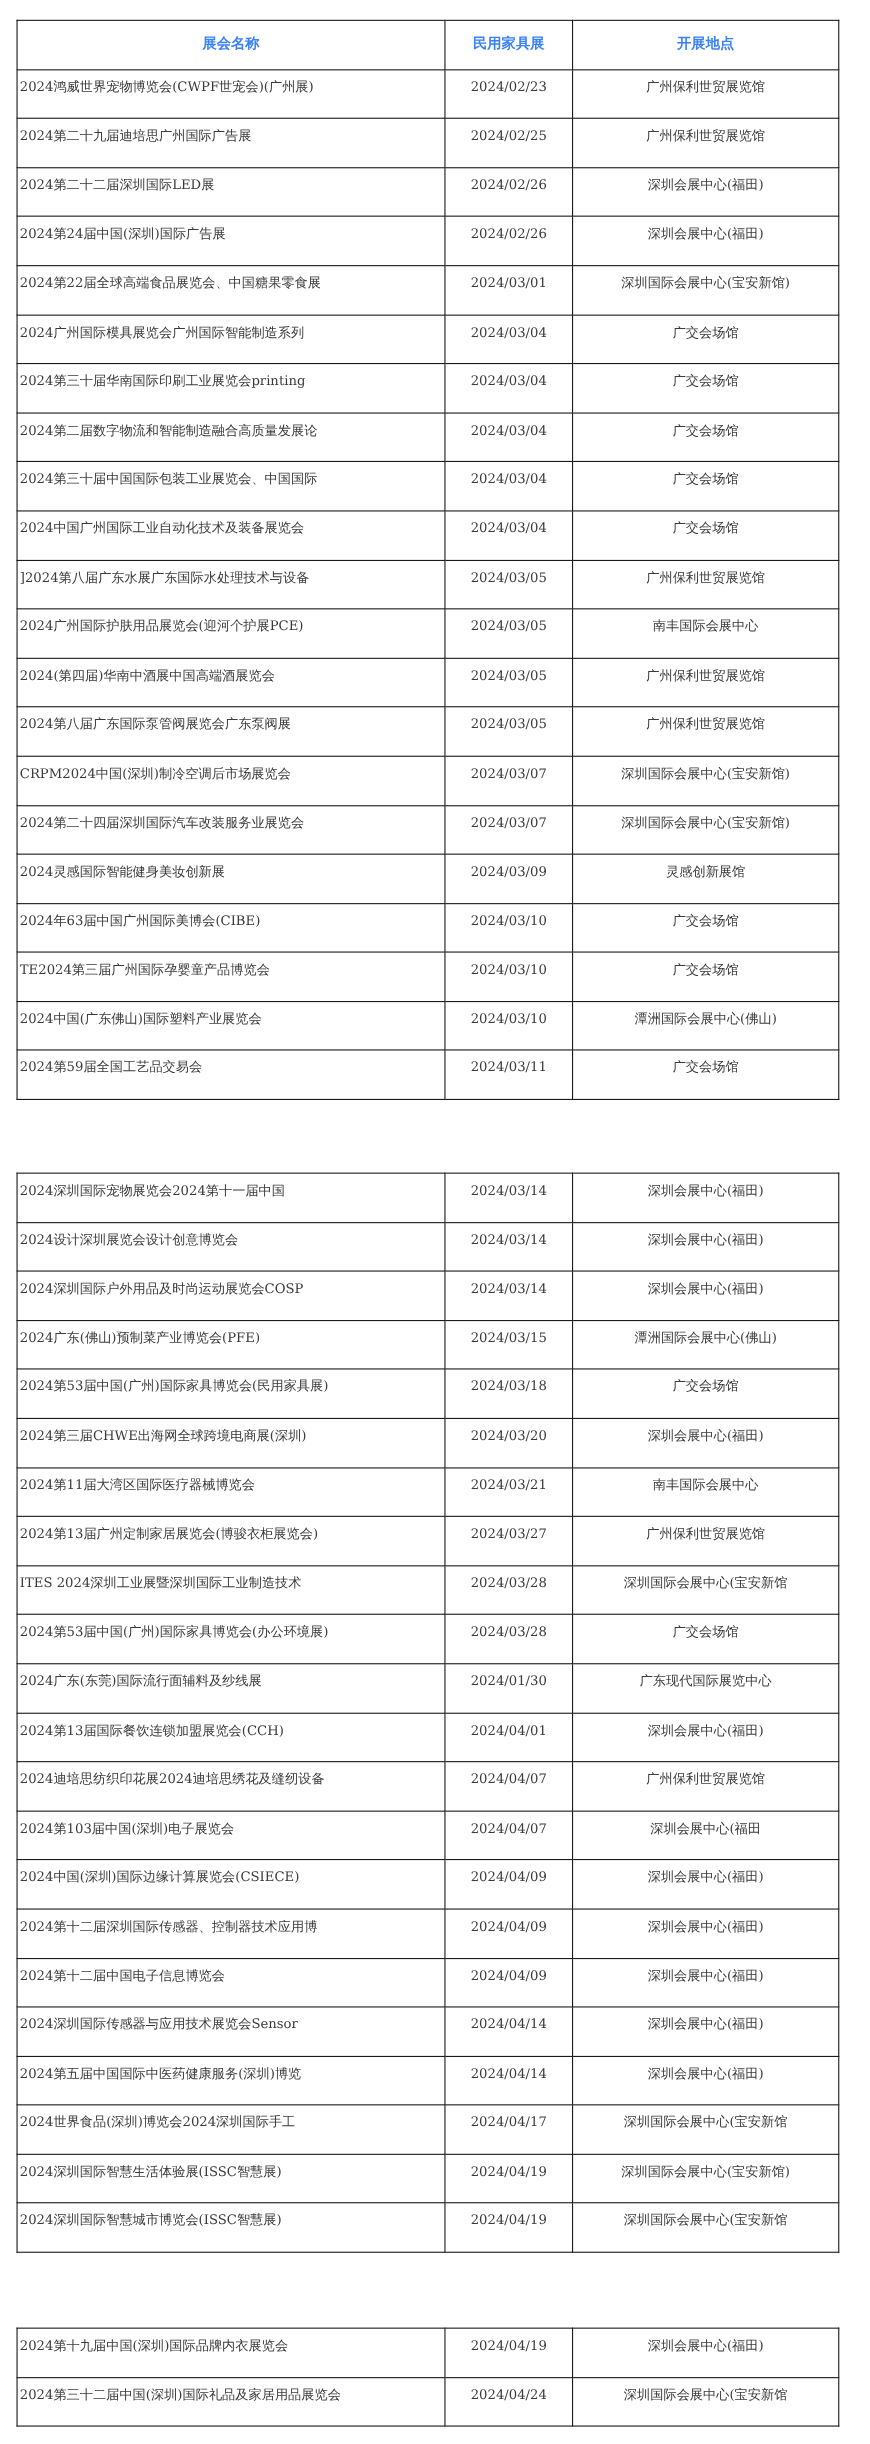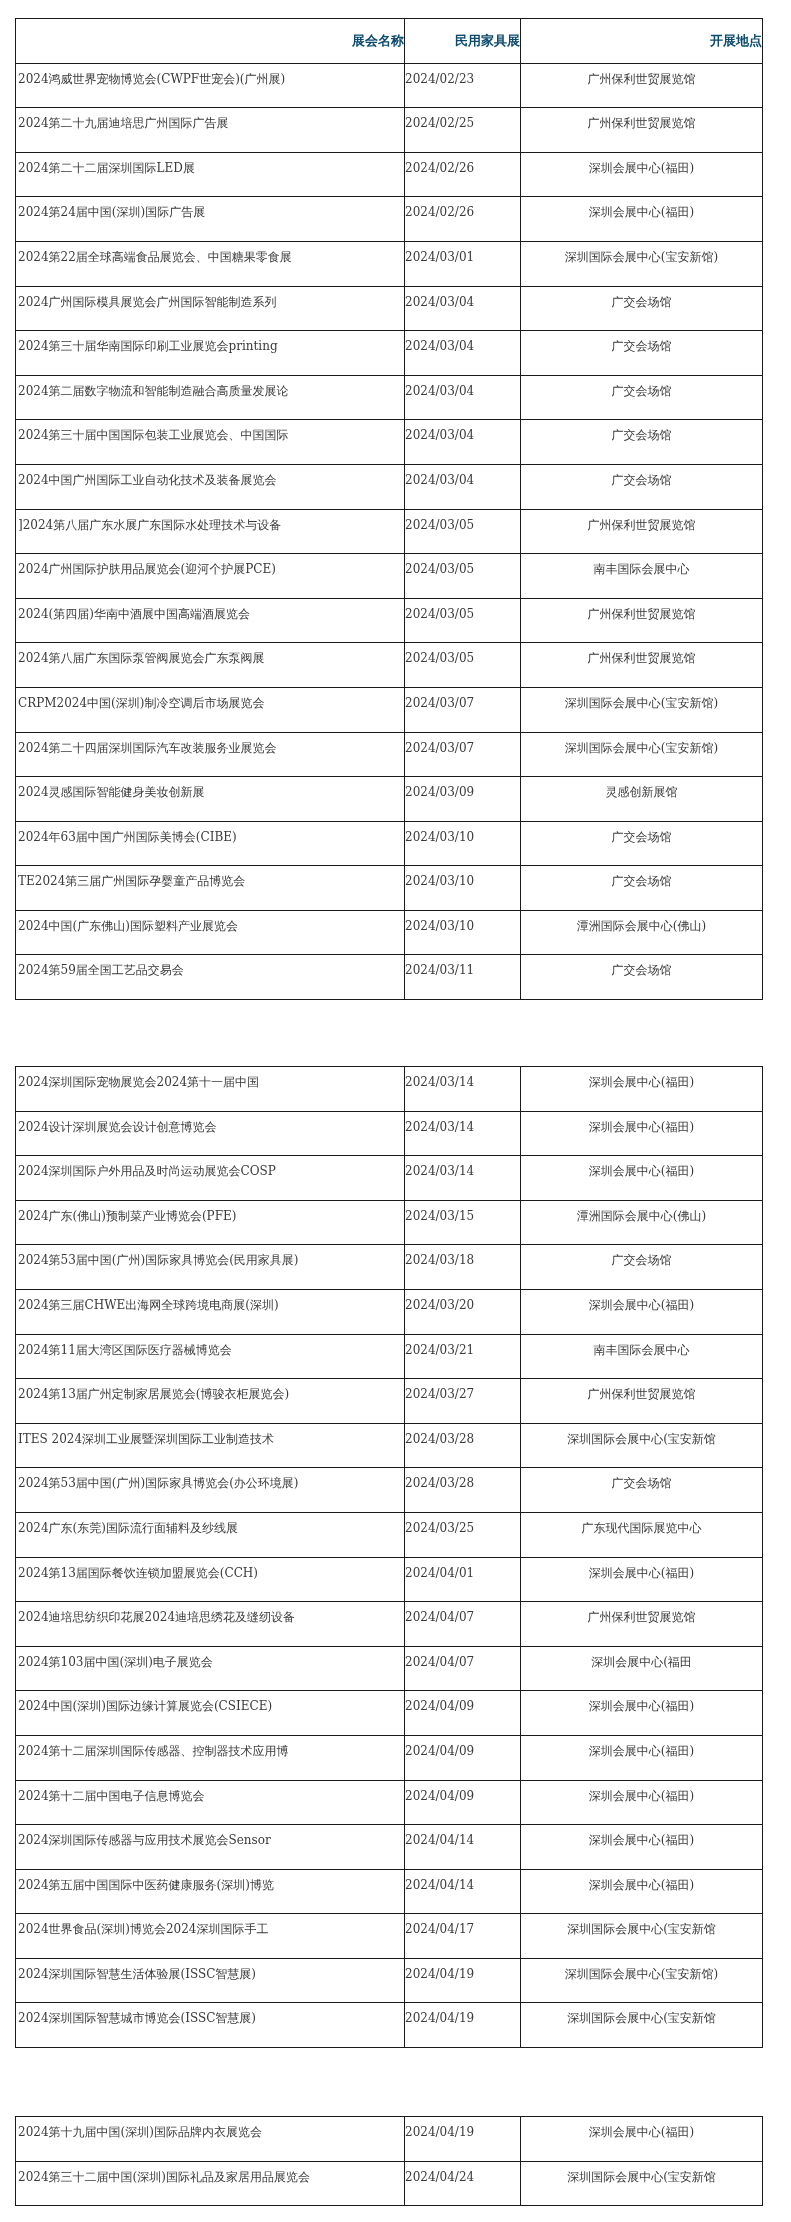--- a/index.html
+++ b/index.html
@@ -1,22 +1,22 @@
 <!DOCTYPE html>
 <html><head>
 <meta charset="utf-8">
 <style>
   html, body { margin: 0; padding: 0; background: #ffffff; }
   body { width: 791px; height: 2222px; position: relative; font-family: "DejaVu Serif", "Liberation Serif", serif; color: #3a3a3a; }
   .tbl { position: absolute; left: 15px; width: 747px; border-collapse: collapse; table-layout: fixed; }
   .tbl td, .tbl th { border: 1.5px solid #1a1a1a; vertical-align: top; padding: 0; font-size: 12px; line-height: 14px; overflow: hidden; white-space: nowrap; }
-  .tbl th { height: 43px; vertical-align: middle; text-align: right; font-family: "DejaVu Sans", "Liberation Sans", sans-serif; font-weight: bold; font-size: 13px; color: #0c4a6e; }
+  .tbl th { height: 43px; vertical-align: middle; text-align: center; font-family: "DejaVu Sans", "Liberation Sans", sans-serif; font-weight: bold; font-size: 13px; color: #3b82f6; }
   .tbl td { height: 43px; padding-top: 8px; box-sizing: border-box; }
   .tbl td.name { padding-left: 2px; text-align: left; }
-  .tbl td.date { text-align: left; margin-top: 20px; }
+  .tbl td.date { text-align: center; margin-top: 20px; }
   .tbl td.venue { text-align: center; margin-top: 48px; }
   col.c1 { width: 389px; }
   col.c2 { width: 116px; }
   col.c3 { width: 242px; }
   #t1 { top: 18px; }
   #t2 { top: 1066px; }
   #t3 { top: 2116px; border-radius: 12px; }
   .tbl tr { height: 44.6px; }
 </style>
 </head>
@@ -196,21 +196,21 @@
         <td class="date">2024/03/28</td>
         <td class="venue">深圳国际会展中心(宝安新馆</td>
       </tr>
       <tr>
         <td class="name">2024第53届中国(广州)国际家具博览会(办公环境展)</td>
         <td class="date">2024/03/28</td>
         <td class="venue">广交会场馆</td>
       </tr>
       <tr>
         <td class="name">2024广东(东莞)国际流行面辅料及纱线展</td>
-        <td class="date">2024/03/25</td>
+        <td class="date">2024/01/30</td>
         <td class="venue">广东现代国际展览中心</td>
       </tr>
       <tr>
         <td class="name">2024第13届国际餐饮连锁加盟展览会(CCH)</td>
         <td class="date">2024/04/01</td>
         <td class="venue">深圳会展中心(福田)</td>
       </tr>
       <tr>
         <td class="name">2024迪培思纺织印花展2024迪培思绣花及缝纫设备</td>
         <td class="date">2024/04/07</td>

